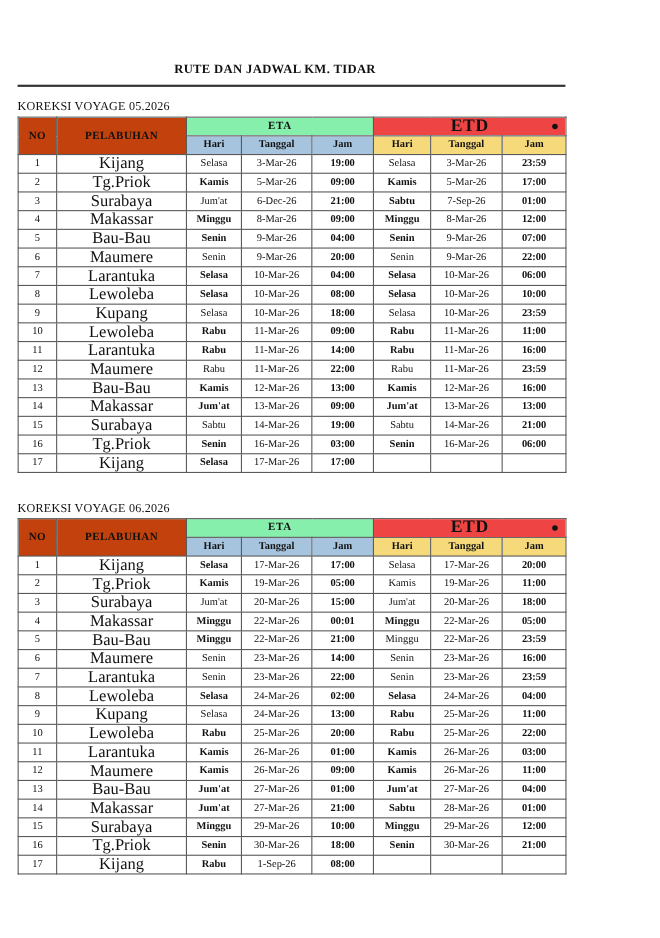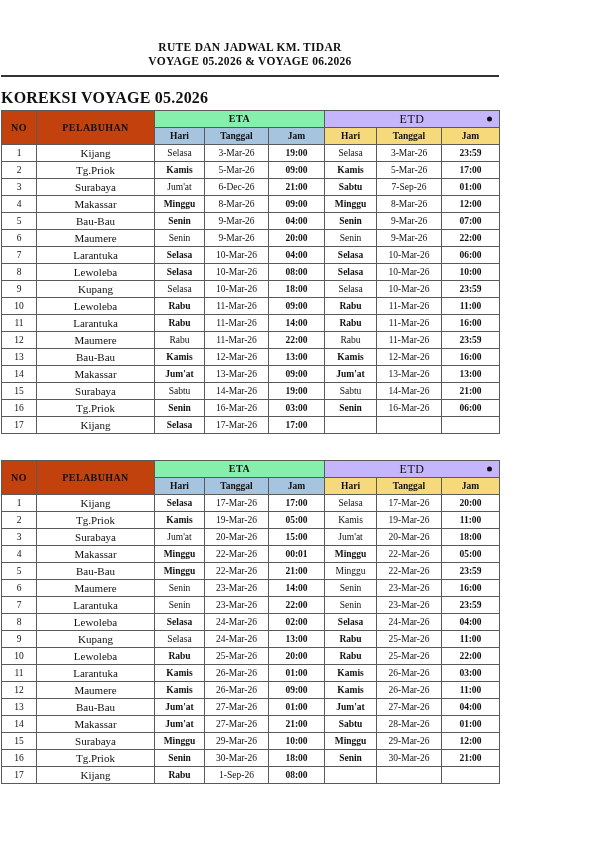--- a/index.html
+++ b/index.html
@@ -12,21 +12,21 @@
     height: 853px;
     font-family: "Liberation Serif", "DejaVu Serif", serif;
     color: #111111;
     position: relative;
     overflow: hidden;
   }
   .page {
     width: 500px;
     height: 853px;
     box-sizing: border-box;
-    padding: 0;
+    padding: 16px;
   }
 
   
   .title-block {
     text-align: center;
     padding-top: 40px;
   }
   .doc-title-1, .doc-title-2 {
     font-weight: bold;
     font-size: 11.5px;
@@ -42,22 +42,22 @@
 
   
   .section {
     width: 498px;
     margin: 0 auto;
   }
   .section.first { margin-top: 12px; }
   .section.second { margin-top: 26px; }
 
   .section-caption {
-    font-weight: bold;
-    font-size: 16px;
+    font-weight: normal;
+    font-size: 11px;
     letter-spacing: 0.2px;
     padding-bottom: 3px;
     font-family: "Liberation Serif", "DejaVu Serif", serif;
   }
 
   
   table.sched {
     border-collapse: collapse;
     width: 498px;
     table-layout: fixed;
@@ -85,23 +85,23 @@
     font-size: 10px;
     letter-spacing: 0.4px;
   }
   th.h-eta-group {
     background: #86efac;
     font-weight: bold;
     font-size: 10px;
     letter-spacing: 0.6px;
   }
   th.h-etd-group {
-    background: #c4b5fd;
-    font-weight: normal;
-    font-size: 12px;
+    background: #ef4444;
+    font-weight: bold;
+    font-size: 16px;
     letter-spacing: 0.6px;
     position: relative;
   }
   th.h-eta-sub {
     background: #a6c4de;
     font-weight: bold;
     font-size: 9.5px;
   }
   th.h-etd-sub {
     background: #f6d97a;
@@ -125,33 +125,32 @@
   col.c-pel     { width: 118px; }
   col.c-eta-h   { width: 50px; }
   col.c-eta-t   { width: 64px; }
   col.c-eta-j   { width: 56px; }
   col.c-etd-h   { width: 52px; }
   col.c-etd-t   { width: 65px; }
   col.c-etd-j   { width: 58px; }
 
   
   td.c-no  { text-align: center; font-size: 9.5px; }
-  td.c-pel { text-align: left; padding-left: 6px; font-size: 11px; }
+  td.c-pel { text-align: left; padding-left: 6px; font-size: 15px; }
   td.c-hari, td.c-tgl, td.c-jam { text-align: center; font-size: 9.5px; }
   td.c-jam { font-weight: bold; }
   .bold { font-weight: bold; }
 </style>
 </head>
 <body>
 
 <div class="page">
 
   <div class="title-block">
     <div class="doc-title-1">RUTE DAN JADWAL KM. TIDAR</div>
-    <div class="doc-title-2">VOYAGE 05.2026 &amp; VOYAGE 06.2026</div>
     <div class="title-rule"></div>
   </div>
 
   <div class="section first">
     <div class="section-caption">KOREKSI VOYAGE 05.2026</div>
     <table class="sched">
       <colgroup>
         <col class="c-no">
           <col class="c-pel">
         <col class="c-eta-h">
@@ -346,20 +345,21 @@
             <td class="c-jam">17:00</td>
             <td class="c-hari"></td>
             <td class="c-tgl"></td>
             <td class="c-jam"></td>
           </tr>
         </tbody>
     </table>
   </div>
 
   <div class="section second">
+    <div class="section-caption">KOREKSI VOYAGE 06.2026</div>
     <table class="sched">
       <colgroup>
         <col class="c-no">
           <col class="c-pel">
         <col class="c-eta-h">
           <col class="c-eta-t">
           <col class="c-eta-j">
         <col class="c-etd-h">
           <col class="c-etd-t">
           <col class="c-etd-j">

